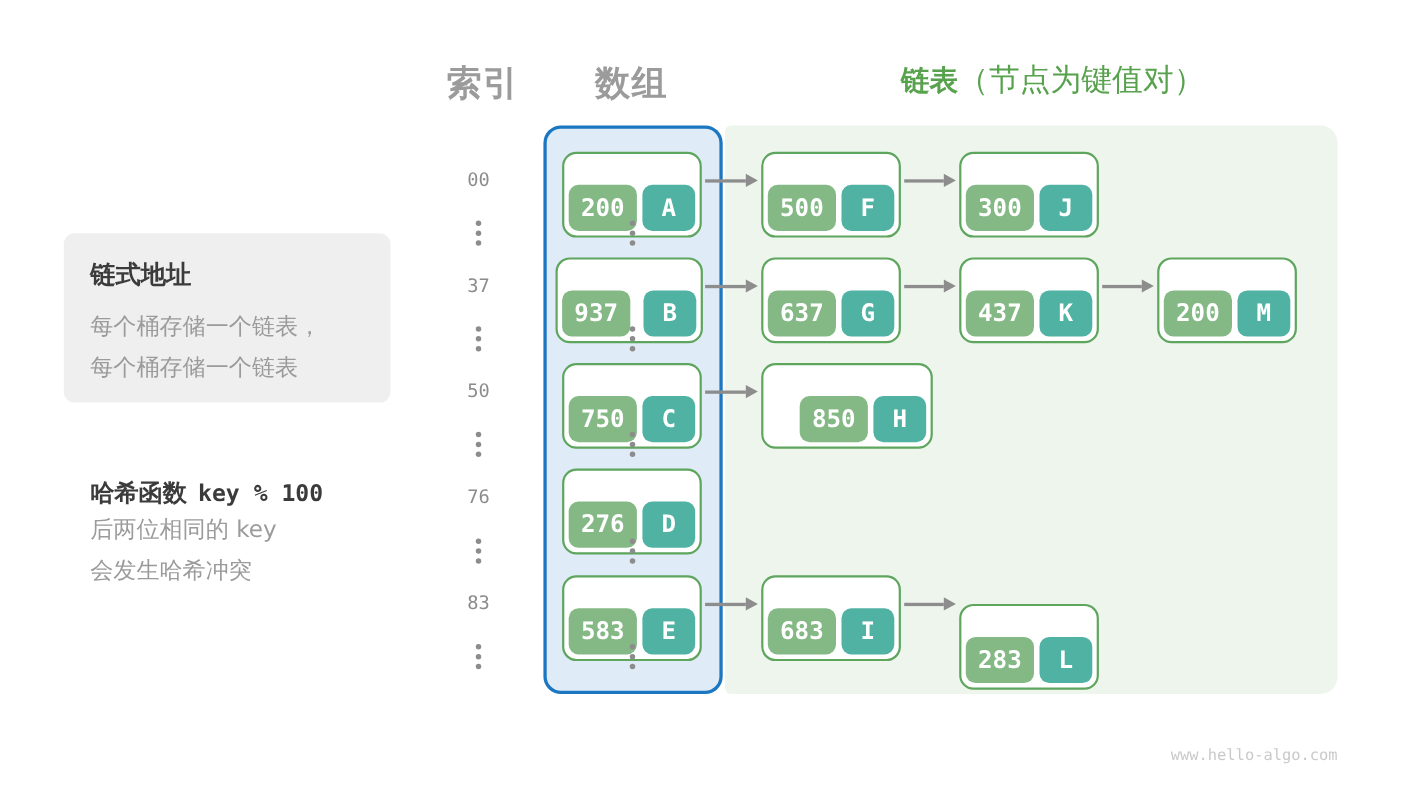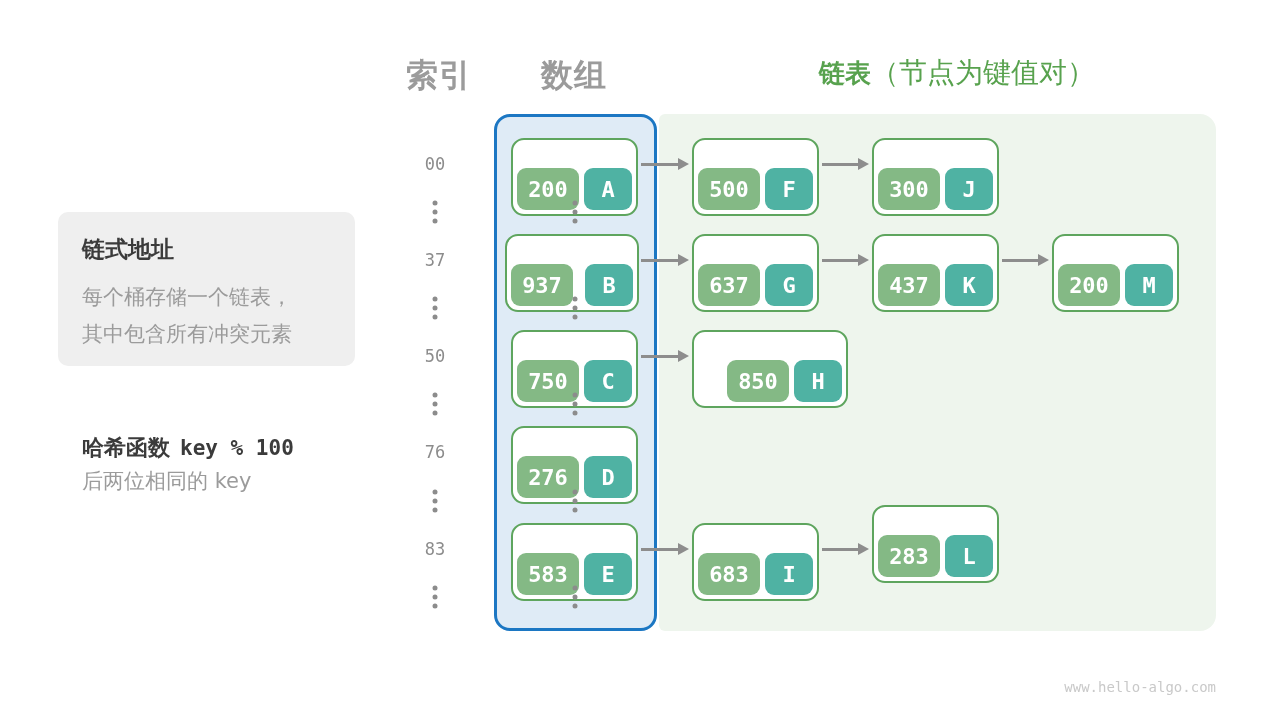--- a/index.html
+++ b/index.html
@@ -144,21 +144,21 @@
       <div class="kv-node" style="left: 511px; top: 523px;">
         <div class="kv-key">583</div>
         <div class="kv-value">E</div>
       </div>
       <div class="arrow" style="left: 641px; top: 547.5px; width: 37px;"></div>
       <div class="kv-node" style="left: 692px; top: 523px;">
         <div class="kv-key">683</div>
         <div class="kv-value">I</div>
       </div>
       <div class="arrow" style="left: 822px; top: 547.5px; width: 36px;"></div>
-      <div class="kv-node" style="left: 872px; top: 505px;">
+      <div class="kv-node" style="left: 872px; top: 549px;">
         <div class="kv-key">283</div>
         <div class="kv-value">L</div>
       </div>
       <div class="vdots" style="left: 435px; top: 212px;">
         <i></i>
         <i></i>
         <i></i>
       </div>
       <div class="vdots" style="left: 575px; top: 212px;">
         <i></i>
@@ -203,25 +203,26 @@
       <div class="vdots" style="left: 575px; top: 597px;">
         <i></i>
         <i></i>
         <i></i>
       </div>
     </div>
 
   <div class="info-box">
     <div class="info-title">链式地址</div>
     <div class="info-line">每个桶存储一个链表，</div>
-    <div class="info-line">其中包含所有冲突元素</div>
+    <div class="info-line">每个桶存储一个链表</div>
   </div>
 
   <div class="hash-note">
     <div class="hash-title">
       <span>哈希函数</span><span class="mono">key % 100</span>
     </div>
     <div class="info-line">后两位相同的 key</div>
+    <div class="info-line">会发生哈希冲突</div>
   </div>
 
   <div class="watermark">www.hello-algo.com</div>
 
 </div>
 
 </body></html>

